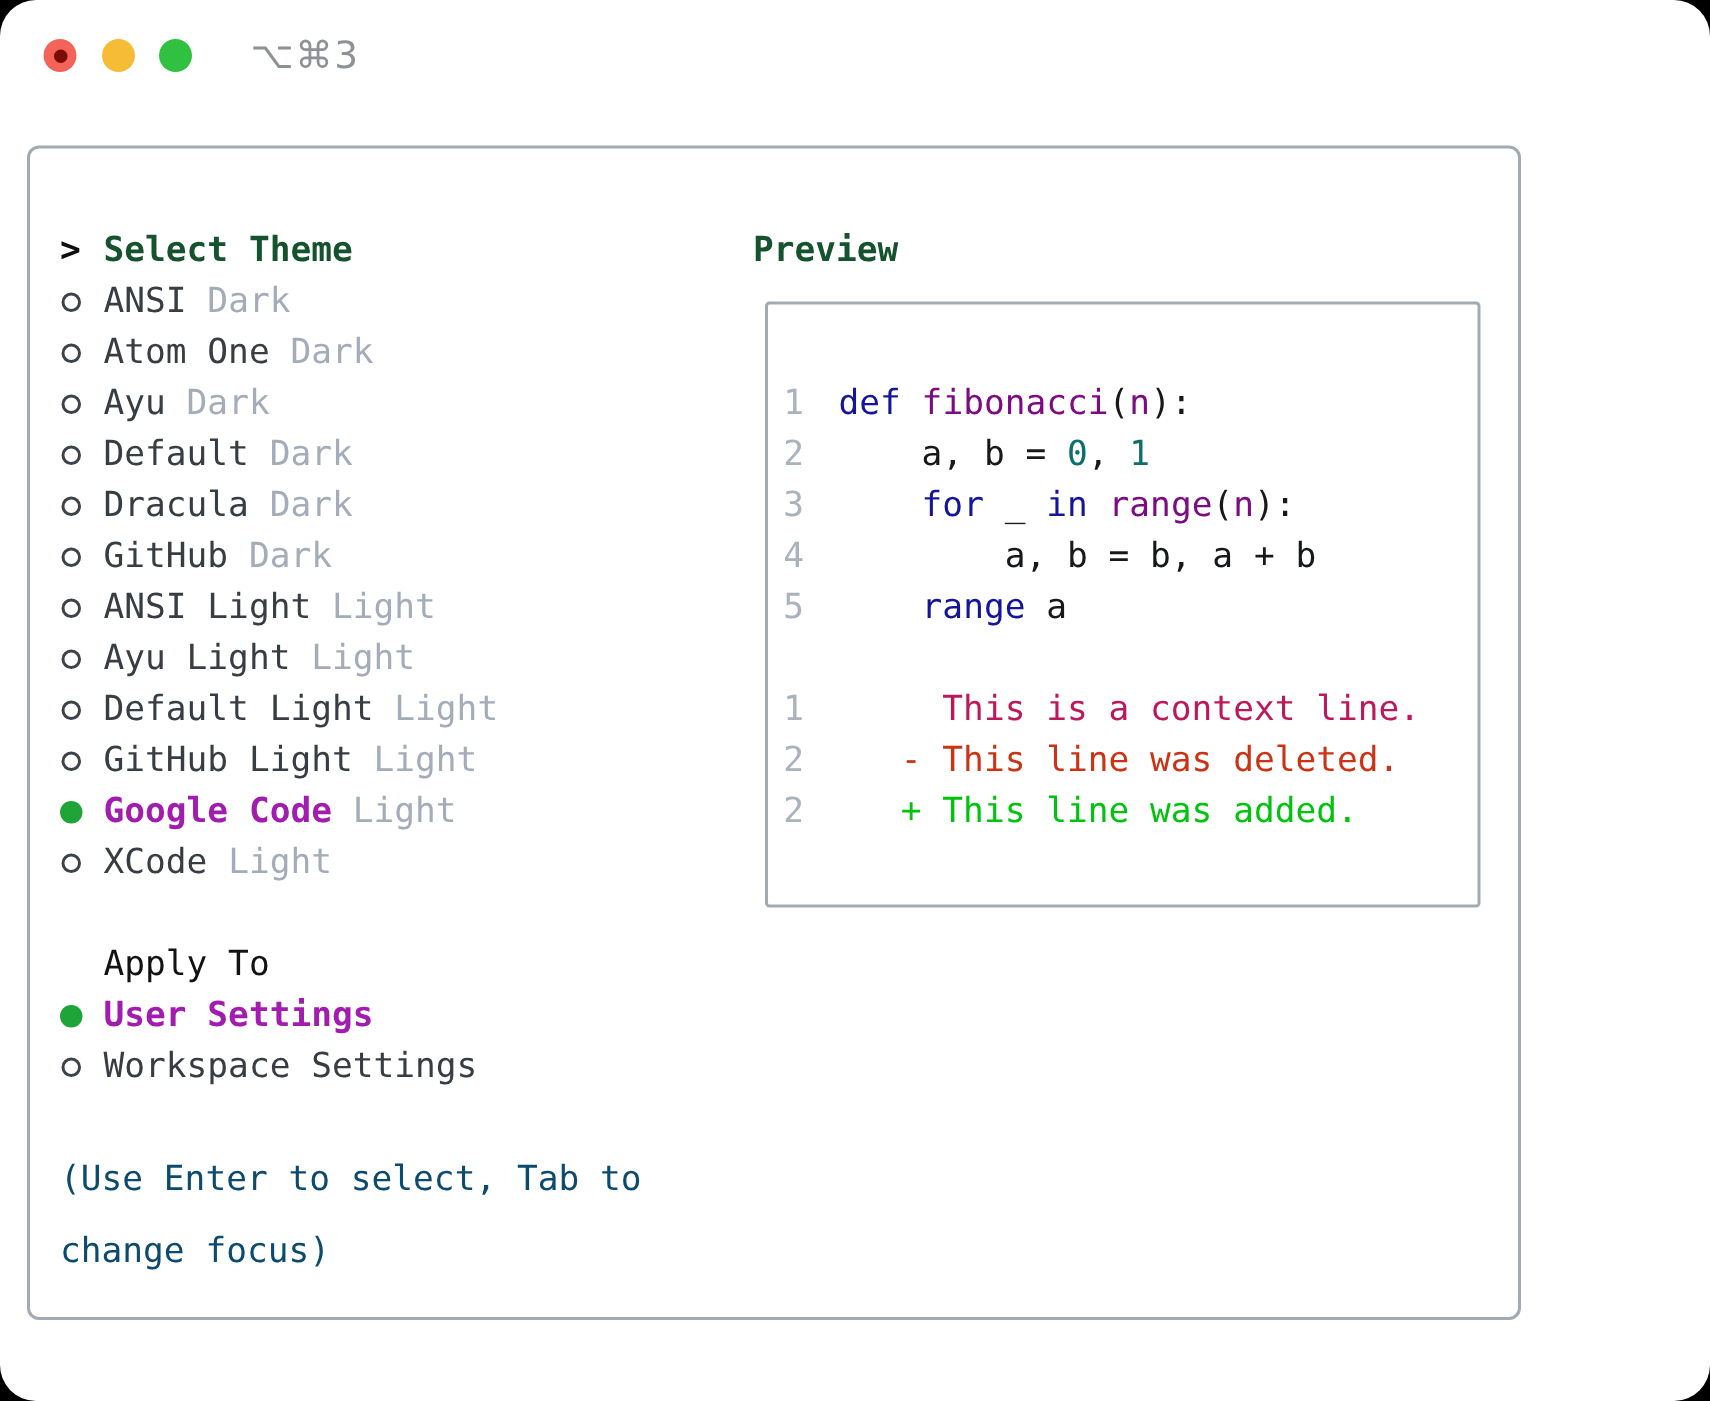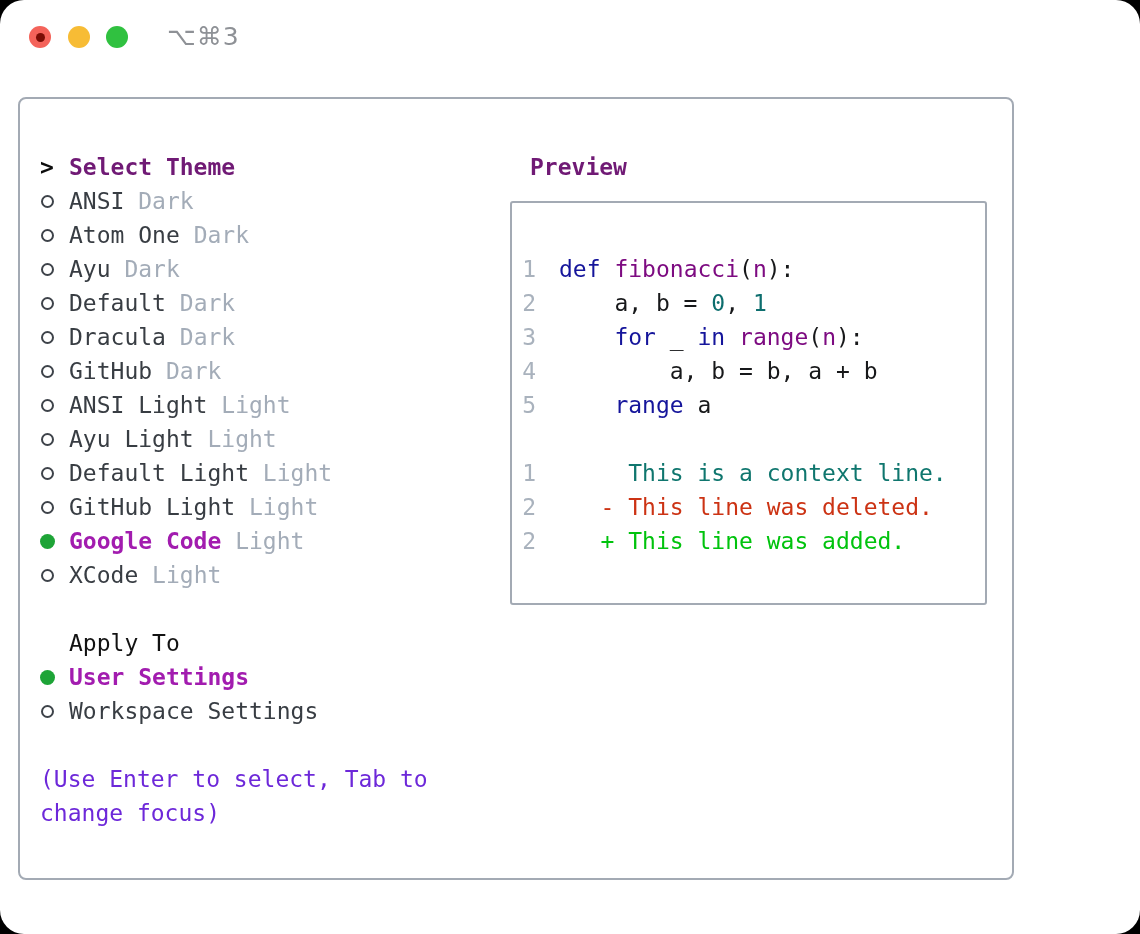--- a/index.html
+++ b/index.html
@@ -32,57 +32,57 @@
     position: absolute; left: 18px; top: 97px; width: 996px; height: 783px;
     border: 2px solid #a3aab4; border-radius: 8px; background: #fff;
   }
 
   .row { display: flex; align-items: center; height: 34px; white-space: pre; font-size: 23px; }
   .marker { display: inline-flex; align-items: center; width: 29px; flex: 0 0 29px; }
 
   .left-col { position: absolute; left: 20px; top: 51px; width: 440px; }
 
   .prompt { color: #0d0d0d; font-weight: bold; }
-  .header-label { color: #701a75; font-weight: bold; }
+  .header-label { color: #14532d; font-weight: bold; }
 
   .dot {
     display: inline-block; width: 13px; height: 13px; border-radius: 50%;
     border: 2px solid #3e434a; margin-left: 1px;
   }
   .dot.filled { width: 15px; height: 15px; border: none; background: #1ea437; margin-left: 0; }
 
   .item-text { color: #383d43; }
   .item-text.sel { color: #a21caf; font-weight: bold; }
   .tag { color: #a3acb8; }
 
   .apply-label { color: #121212; }
 
   .spacer { height: 34px; }
 
   .help {
-    width: 412px; font-size: 23px; line-height: 34px; color: #6d28d9; white-space: normal;
+    width: 412px; font-size: 23px; line-height: 48px; color: #0c4a6e; white-space: normal;
   }
 
   
-  .preview-header { position: absolute; left: 510px; top: 51px; }
+  .preview-header { position: absolute; left: 482px; top: 51px; }
   .preview-box {
     position: absolute; left: 490px; top: 102px; width: 477px; height: 404px;
     border: 2px solid #a3aab4; border-radius: 3px; background: #fff;
     padding: 49px 0 0 10px; overflow: hidden;
   }
   .pline { display: flex; align-items: center; height: 34px; font-size: 23px; white-space: pre; }
   .ln { display: inline-block; width: 14px; flex: 0 0 14px; text-align: right; color: #a9b2bd; }
   .codetext { margin-left: 23px; white-space: pre; text-align: center; }
   .gap-line { height: 34px; }
 
   .tok-kw  { color: #15159b; }
   .tok-fn  { color: #7d0b81; }
   .tok-lit { color: #0d6e6e; }
   .tok-pl  { color: #17181a; }
-  .tok-ctx { color: #0f766e; }
+  .tok-ctx { color: #be185d; }
   .tok-del { color: #cc3314; }
   .tok-add { color: #00c30d; }
 </style>
 </head>
 <body>
 
 <div class="window">
 
   <div class="titlebar">
     <div class="tl red">

